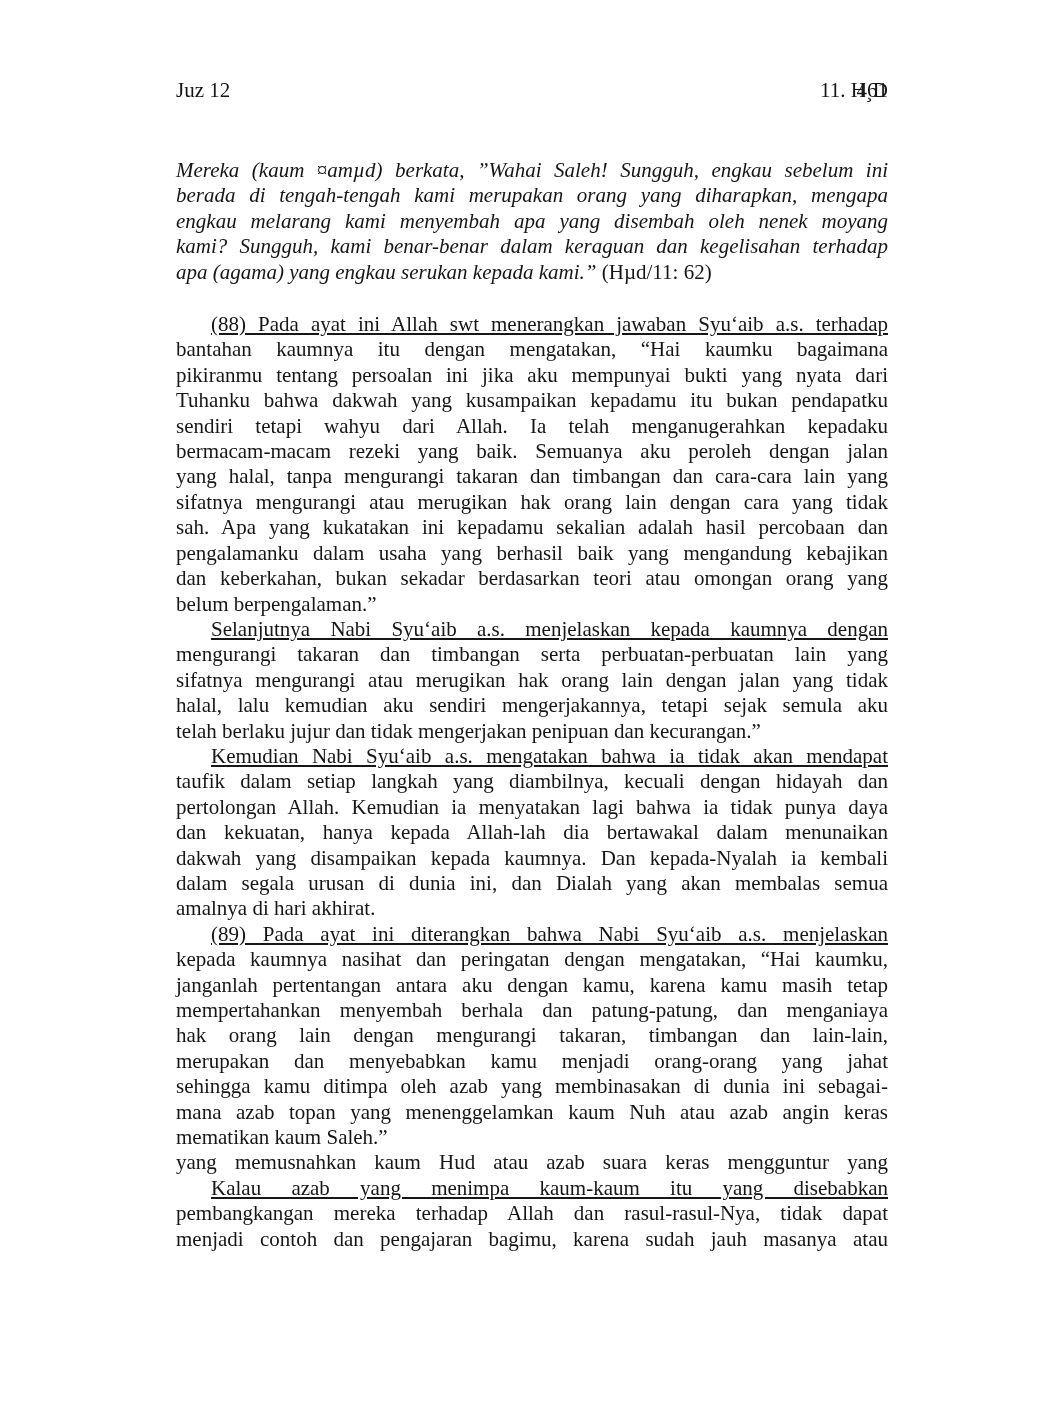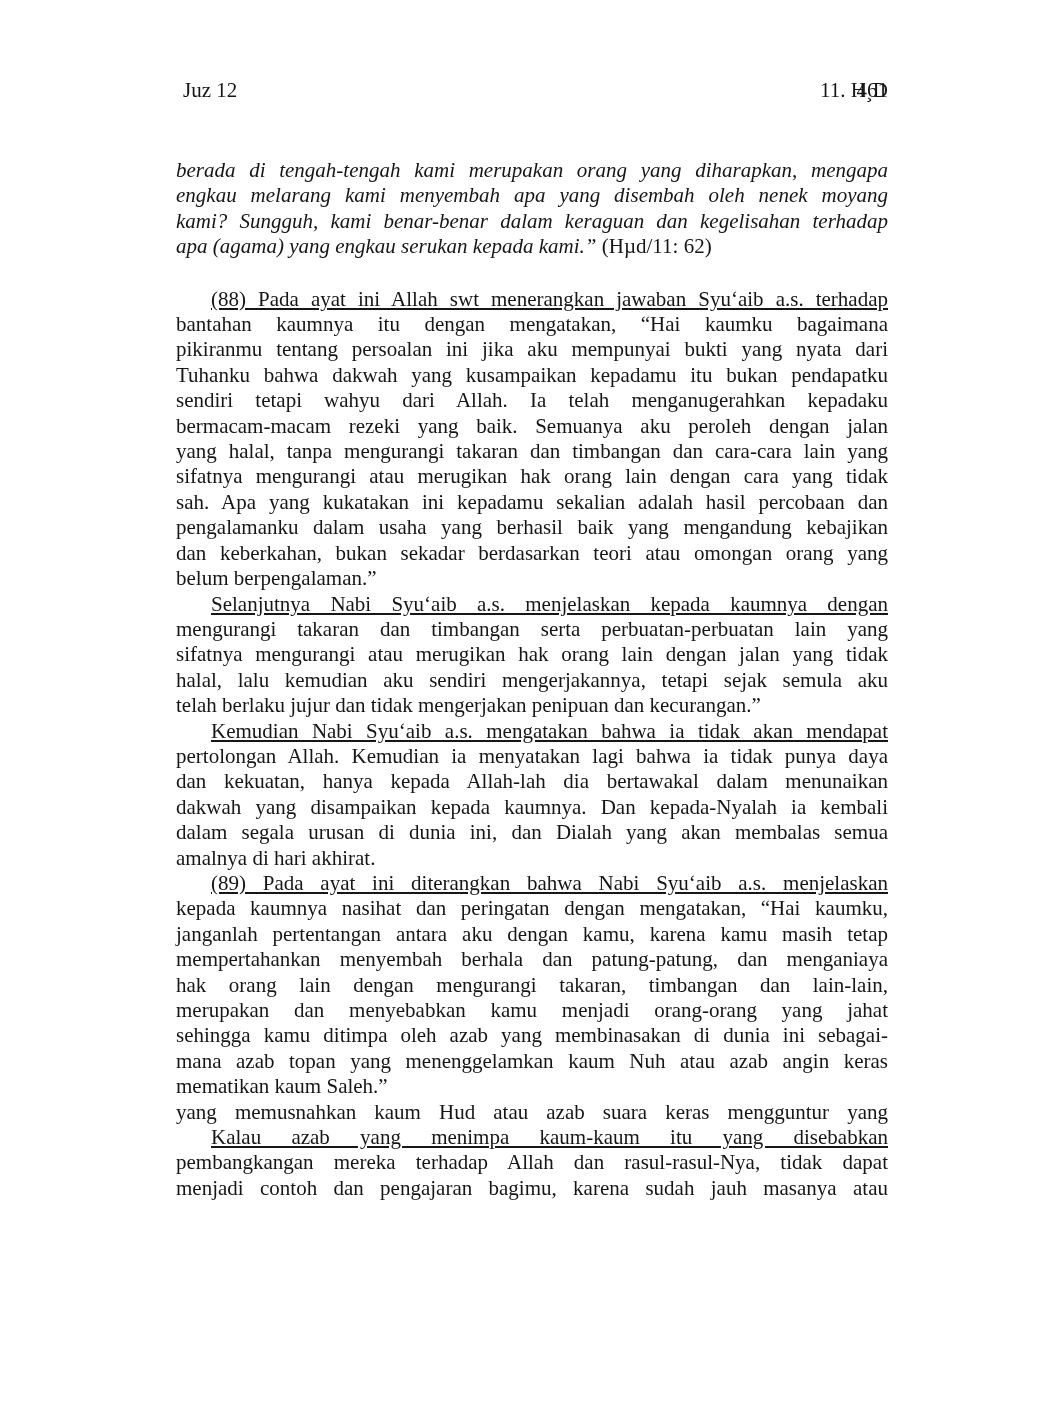--- a/index.html
+++ b/index.html
@@ -17,21 +17,21 @@
   }
   .page-header {
     position: absolute;
     top: 77px;
     left: 176px;
     width: 712px;
     height: 26px;
     font-size: 21px;
     line-height: 26px;
   }
-  .hdr-left  { position: absolute; left: 7px; top: 0; }
+  .hdr-left  { position: absolute; left: 0; top: 0; }
   .hdr-center{ position: absolute; left: 0; right: 0; top: 0; text-align: right; }
   .hdr-right { position: absolute; right: 0; top: 0; margin-left: 36px; }
   .content {
     position: absolute;
     top: 158px;
     left: 176px;
     width: 712px;
     font-size: 21px;
     line-height: 25.4px;
   }
@@ -53,20 +53,21 @@
 <div class="page">
 
   <div class="page-header">
     <span class="hdr-left">Juz 12</span>
     <span class="hdr-center">11. H¸D</span>
     <span class="hdr-right">461</span>
   </div>
 
   <div class="content">
     <div class="quote-block" id="quote-block">
+        <div class="line">Mereka (kaum ¤amµd) berkata, ”Wahai Saleh! Sungguh, engkau sebelum ini</div>
         <div class="line">berada di tengah-tengah kami merupakan orang yang diharapkan, mengapa</div>
         <div class="line">engkau melarang kami menyembah apa yang disembah oleh nenek moyang</div>
         <div class="line">kami? Sungguh, kami benar-benar dalam keraguan dan kegelisahan terhadap</div>
         <div class="line final"><span>apa (agama) yang engkau serukan kepada kami.”</span><span class="citation"> (Hµd/11: 62)</span></div>
       </div>
     <div id="paragraphs">
         <div>
           <div class="line indent">(88) Pada ayat ini Allah swt menerangkan jawaban Syu‘aib a.s. terhadap</div>
           <div class="line">bantahan kaumnya itu dengan mengatakan, “Hai kaumku bagaimana</div>
           <div class="line">pikiranmu tentang persoalan ini jika aku mempunyai bukti yang nyata dari</div>
@@ -82,20 +83,21 @@
         </div>
         <div>
           <div class="line indent">Selanjutnya Nabi Syu‘aib a.s. menjelaskan kepada kaumnya dengan</div>
           <div class="line">mengurangi takaran dan timbangan serta perbuatan-perbuatan lain yang</div>
           <div class="line">sifatnya mengurangi atau merugikan hak orang lain dengan jalan yang tidak</div>
           <div class="line">halal, lalu kemudian aku sendiri mengerjakannya, tetapi sejak semula aku</div>
           <div class="line final">telah berlaku jujur dan tidak mengerjakan penipuan dan kecurangan.”</div>
         </div>
         <div>
           <div class="line indent">Kemudian Nabi Syu‘aib a.s. mengatakan bahwa ia tidak akan mendapat</div>
+          <div class="line">taufik dalam setiap langkah yang diambilnya, kecuali dengan hidayah dan</div>
           <div class="line">pertolongan Allah. Kemudian ia menyatakan lagi bahwa ia tidak punya daya</div>
           <div class="line">dan kekuatan, hanya kepada Allah-lah dia bertawakal dalam menunaikan</div>
           <div class="line">dakwah yang disampaikan kepada kaumnya. Dan kepada-Nyalah ia kembali</div>
           <div class="line">dalam segala urusan di dunia ini, dan Dialah yang akan membalas semua</div>
           <div class="line final">amalnya di hari akhirat.</div>
         </div>
         <div>
           <div class="line indent">(89) Pada ayat ini diterangkan bahwa Nabi Syu‘aib a.s. menjelaskan</div>
           <div class="line">kepada kaumnya nasihat dan peringatan dengan mengatakan, “Hai kaumku,</div>
           <div class="line">janganlah pertentangan antara aku dengan kamu, karena kamu masih tetap</div>

